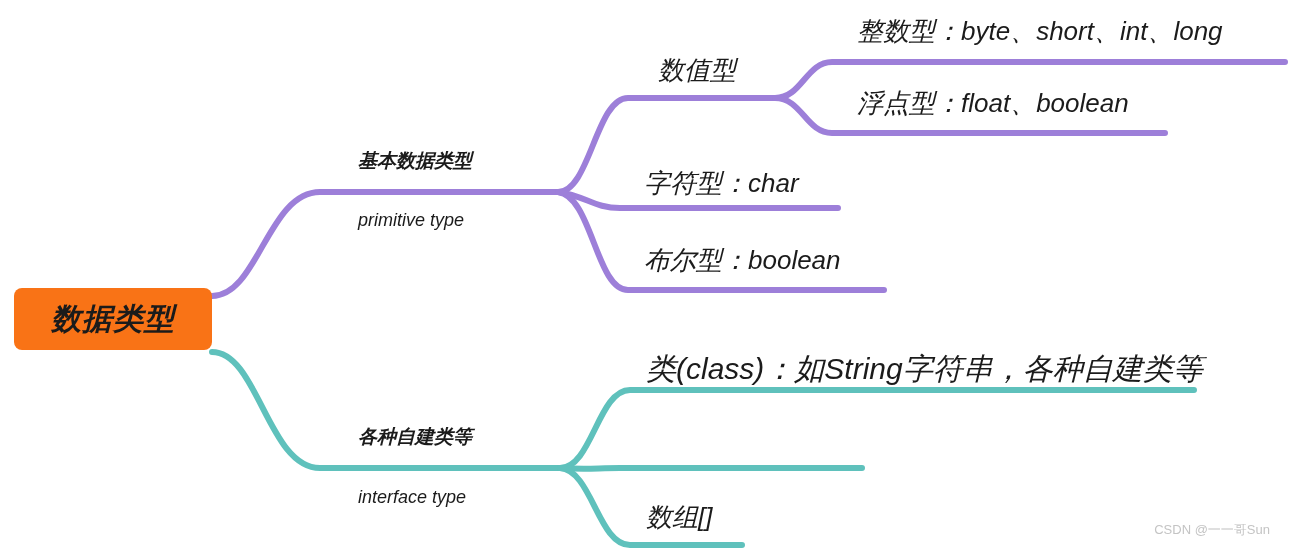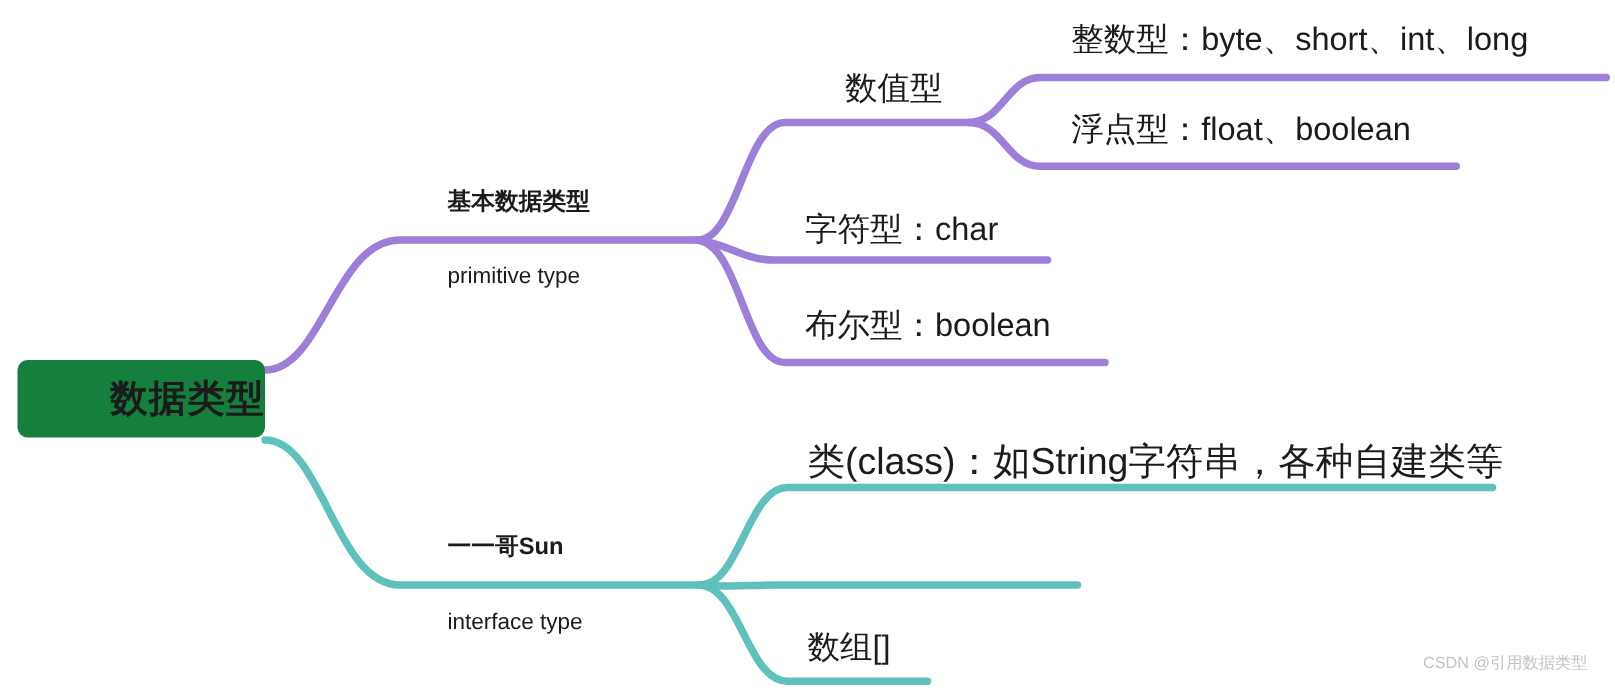--- a/index.html
+++ b/index.html
@@ -5,28 +5,28 @@
   html,body{margin:0;padding:0;}
   body{
     width:1292px;height:550px;
     background:#ffffff;
     font-family:"Liberation Sans","DejaVu Sans",sans-serif;
     overflow:hidden;
     position:relative;
   }
   #canvas{position:absolute;left:0;top:0;width:1292px;height:550px;}
   svg.wires{position:absolute;left:0;top:0;width:1292px;height:550px;}
-  .node{position:absolute;white-space:nowrap;color:#1b1b1b;}
+  .node{position:absolute;white-space:nowrap;color:#1b1b1b;font-style:italic;}
 
   .root{
     left:14px;top:288px;
     width:198px;height:62px;
-    background:#15803d;
+    background:#f97316;
     border-radius:8px;
-    display:flex;align-items:center;justify-content:flex-end;
+    display:flex;align-items:center;justify-content:center;
   }
   .root span{font-size:30px;font-weight:bold;letter-spacing:1px;}
 
   .branch-title{font-size:19px;font-weight:bold;}
   .branch-sub{font-size:18px;font-weight:normal;}
 
   .leaf{font-size:26px;}
   .leaf-sm{font-size:30px;}
 
   .watermark{
@@ -64,28 +64,28 @@
     </g>
   </svg>
 
   <div class="node root">
     <span>数据类型</span>
   </div>
 
   <div class="node branch-title" style="left:358px;top:148px;">基本数据类型</div>
   <div class="node branch-sub" style="left:358px;top:210px;">primitive type</div>
 
-  <div class="node leaf" style="left:676px;top:53px;">数值型</div>
+  <div class="node leaf" style="left:658px;top:53px;">数值型</div>
   <div class="node leaf" style="left:857px;top:14px;">整数型：byte、short、int、long</div>
   <div class="node leaf" style="left:857px;top:86px;">浮点型：float、boolean</div>
 
   <div class="node leaf" style="left:644px;top:243px;">布尔型：boolean</div>
   <div class="node leaf" style="left:644px;top:166px;">字符型：char</div>
 
-  <div class="node branch-title" style="left:358px;top:424px;">一一哥Sun</div>
+  <div class="node branch-title" style="left:358px;top:424px;">各种自建类等</div>
   <div class="node branch-sub" style="left:358px;top:487px;">interface type</div>
 
   <div class="node leaf-sm" style="left:646px;top:349px;">类(class)：如String字符串，各种自建类等</div>
   <div class="node leaf" style="left:646px;top:500px;text-align:center;">数组[]</div>
 
-  <div class="watermark">CSDN @引用数据类型</div>
+  <div class="watermark">CSDN @一一哥Sun</div>
 
 </div>
 
 </body></html>

